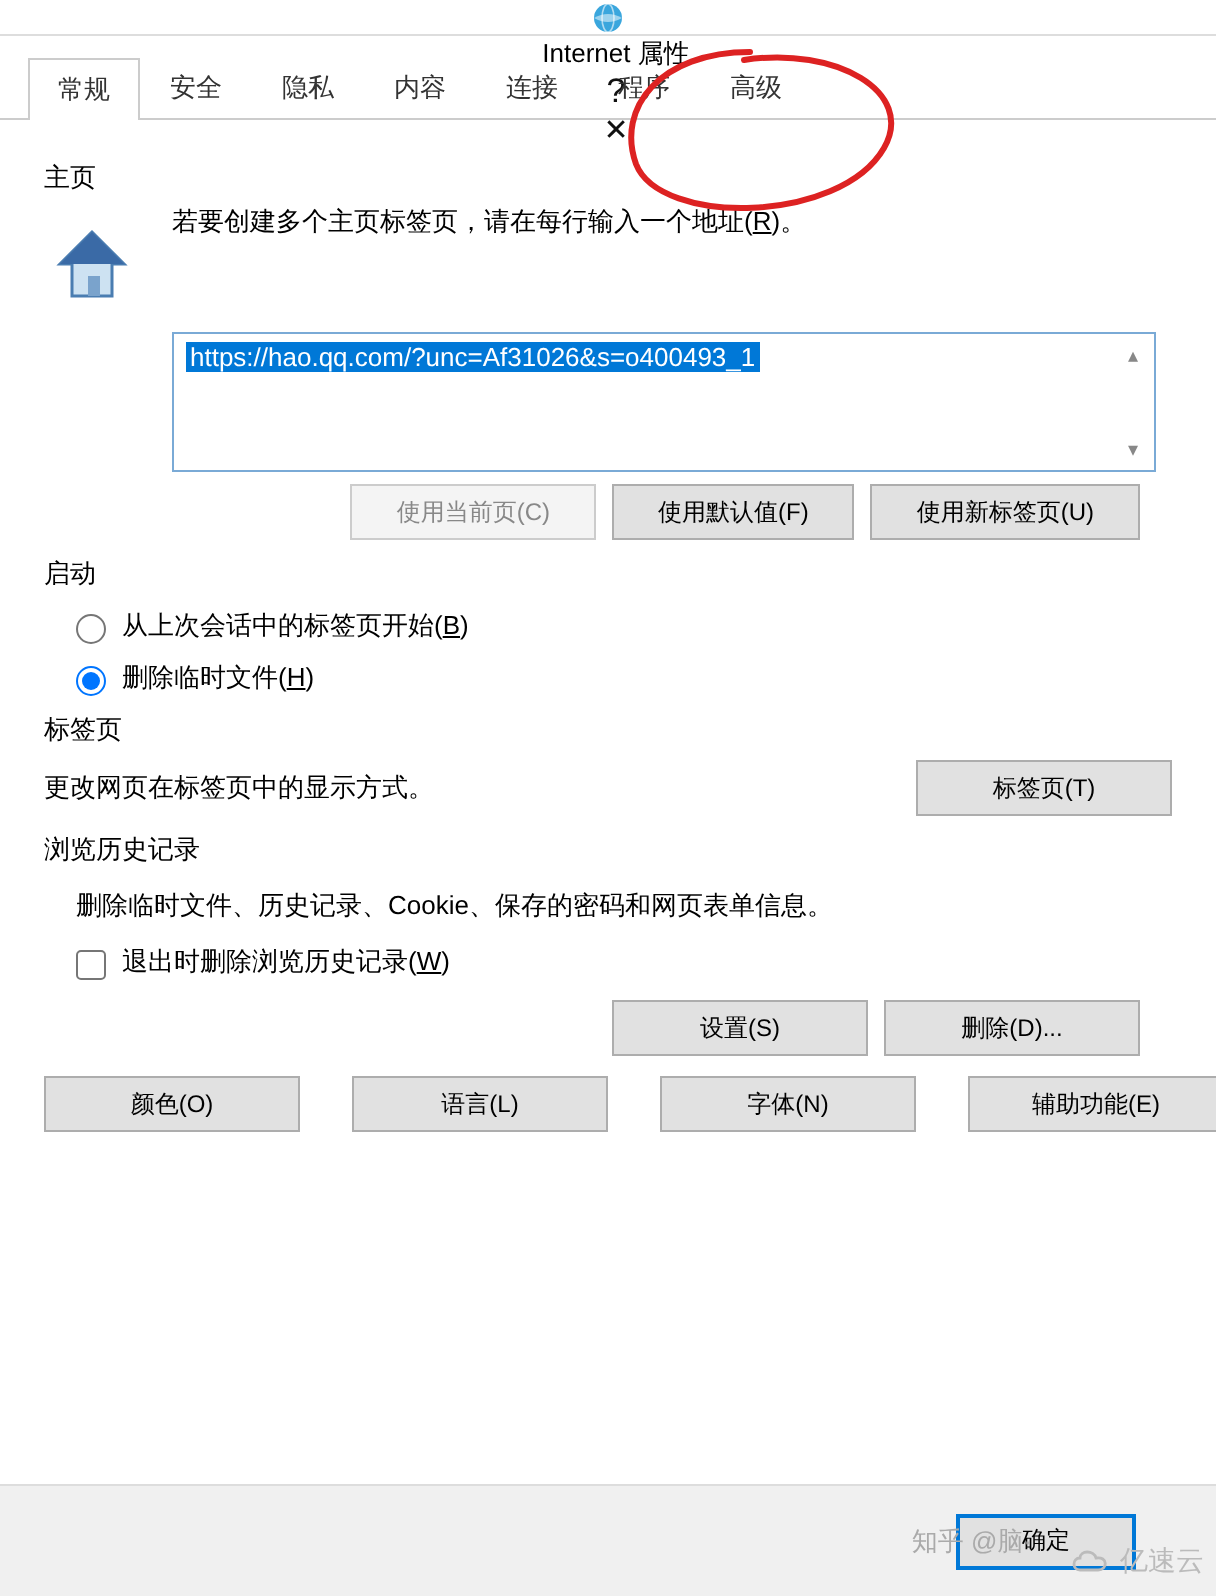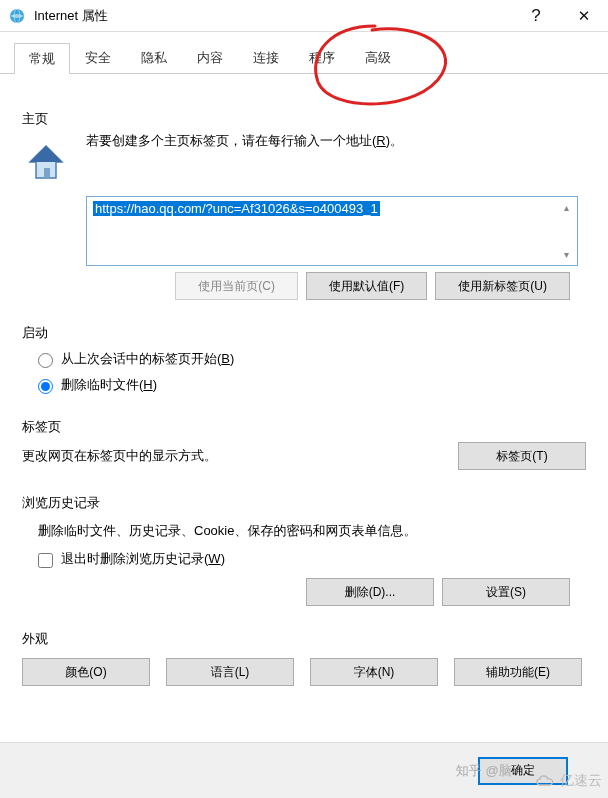--- a/index.html
+++ b/index.html
@@ -1,44 +1,44 @@
 <!DOCTYPE html>
 <html><head>
 <meta charset="utf-8">
 <style>
   * { box-sizing: border-box; margin: 0; padding: 0; font-family: "Microsoft YaHei", "Segoe UI", sans-serif; }
   body { width: 608px; height: 798px; background: #fff; position: relative; overflow: hidden; }
-  .titlebar { height: 32px; display: flex; align-items: center; padding: 0 0 0 8px; border-bottom: 1px solid #ddd; }
+  .titlebar { height: 18px; display: flex; align-items: center; padding: 0 0 0 8px; border-bottom: 1px solid #ddd; flex-direction: column; }
   .titlebar .icon { width: 18px; height: 18px; margin-right: 8px; display: flex; align-items: center; justify-content: center; }
   .titlebar .title { flex: 1; font-size: 13px; color: #000; }
   .titlebar .sys { width: 48px; height: 34px; display: flex; align-items: center; justify-content: center; font-size: 15px; color: #111; font-family: "Segoe UI Symbol", sans-serif; }
   .titlebar .sys.help { font-size: 17px; }
   .tabs { display: flex; border-bottom: 1px solid #ccc; padding: 10px 0 0 14px; }
   .tab { font-size: 13px; padding: 6px 14px 6px; color: #333; border: 1px solid transparent; border-bottom: none; cursor: pointer; }
   .tab.active { border-color: #ccc; background: #fff; position: relative; top: 1px; }
   .content { padding: 12px 22px 8px 22px; font-size: 13px; color: #000; }
-  .section-label { margin: 24px 0 4px 0; }
+  .section-label { margin: 8px 0 4px 0; }
   .home-row { display: flex; gap: 16px; margin-bottom: 8px; align-items: flex-start; }
   .home-icon { width: 48px; height: 48px; display: flex; align-items: center; justify-content: center; margin-top: 6px; }
   .home-text { flex: 1; }
   .url-box { margin: 10px 0 6px 64px; width: 492px; height: 70px; border: 1px solid #7aaad6; padding: 4px 6px; position: relative; font-size: 13px; overflow: hidden; }
   .url-sel { background: #0078d7; color: #fff; display: inline; padding: 0 2px; }
   .scroll-btn { position: absolute; right: 2px; width: 17px; height: 17px; display: flex; align-items: center; justify-content: center; color: #888; font-size: 10px; }
   .scroll-btn.up { top: 2px; }
   .scroll-btn.down { bottom: 2px; }
   .btn-row { display: flex; justify-content: flex-end; gap: 8px; margin: 6px 0 6px 0; }
   .btn-row.right-pad { padding-right: 16px; }
   .btn { min-width: 120px; height: 28px; border: 1px solid #adadad; background: #e1e1e1; font-size: 12px; padding: 0 22px; cursor: pointer; display: inline-flex; align-items: center; justify-content: center; }
   .btn:disabled, .btn.disabled { color: #888; background: #f4f4f4; border-color: #ccc; cursor: default; }
   .radio-row, .check-row { display: flex; align-items: flex-end; gap: 8px; margin: 8px 0 8px 16px; }
   .radio, .check { width: 15px; height: 15px; }
   .indent { margin-left: 16px; }
   .tabsbtn-row { display: flex; align-items: center; margin: 6px 0 8px 0; }
   .tabsbtn-row .txt { flex: 1; }
-  .final-btns { display: flex; gap: 16px; margin: 10px 0 4px 0; }
+  .final-btns { display: flex; gap: 26px; margin: 10px 0 4px 0; }
   .final-btns .btn { min-width: 128px; }
   .dialog-buttons { position: absolute; bottom: 0; left: 0; right: 0; height: 56px; border-top: 1px solid #ddd; background: #f0f0f0; display: flex; align-items: center; justify-content: flex-end; padding-right: 40px; gap: 0; }
   .dialog-buttons .btn { min-width: 90px; }
   .dialog-buttons .btn.primary { border: 2px solid #0078d7; }
   .annotation { position: absolute; top: 18px; left: 300px; width: 160px; height: 100px; pointer-events: none; }
   .under { text-decoration: underline; }
   .wm1 { position: absolute; bottom: 18px; right: 92px; font-size: 13px; color: #aaa; }
   .wm2 { position: absolute; bottom: 8px; right: 6px; display: flex; align-items: center; gap: 4px; color: #bbb; font-size: 14px; }
 </style>
 </head>
@@ -124,28 +124,27 @@
   <div class="section-label">浏览历史记录</div>
   <div class="indent" style="margin-top:10px;margin-bottom:10px">删除临时文件、历史记录、Cookie、保存的密码和网页表单信息。</div>
   <div class="check-row">
     <input type="checkbox" class="check" style="">
     <label>
       <span>退出时删除浏览历史记录(</span><span class="under">W</span><span>)</span>
     </label>
   </div>
   <div class="btn-row right-pad" style="margin-top:10px">
     <button class="btn" style="min-width:128px">
-      <span>删除(D)...</span>
+      <span>设置(S)</span>
     </button>
     <button class="btn" style="min-width:128px">
-      <span>设置(S)</span>
+      <span>删除(D)...</span>
     </button>
   </div>
 
-  <div class="section-label">外观</div>
   <div class="final-btns indent">
     <button class="btn">
         <span>颜色(O)</span>
       </button>
     <button class="btn">
         <span>语言(L)</span>
       </button>
     <button class="btn">
         <span>字体(N)</span>
       </button>

